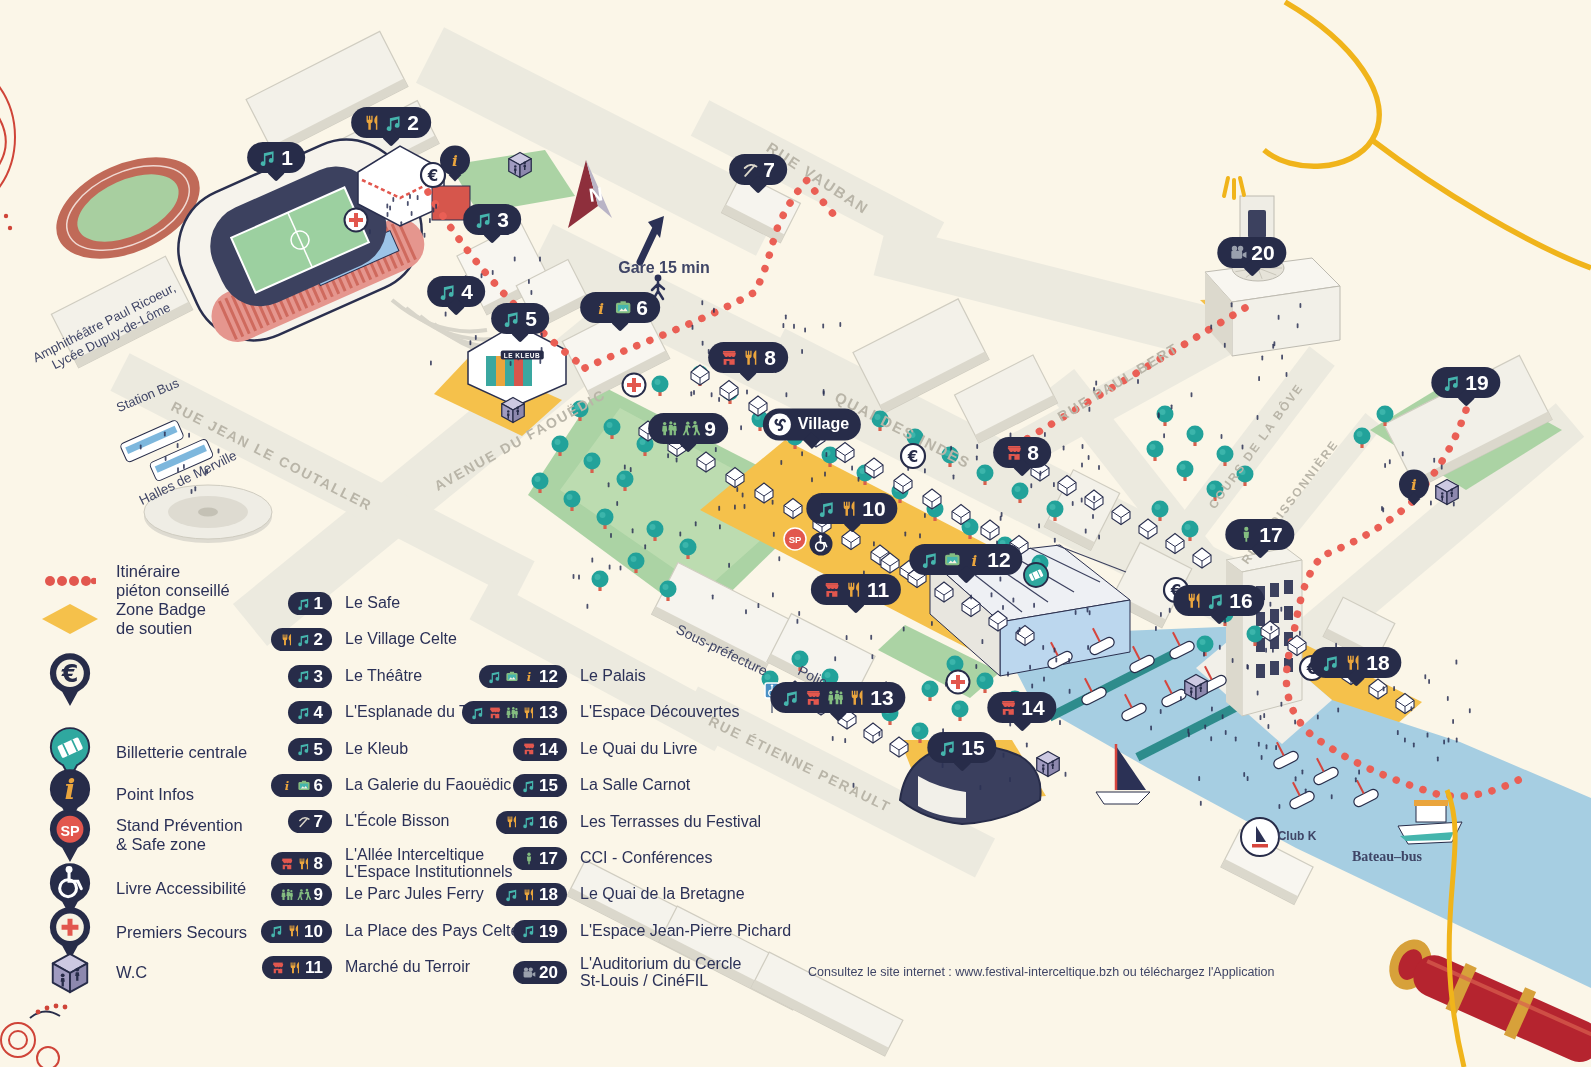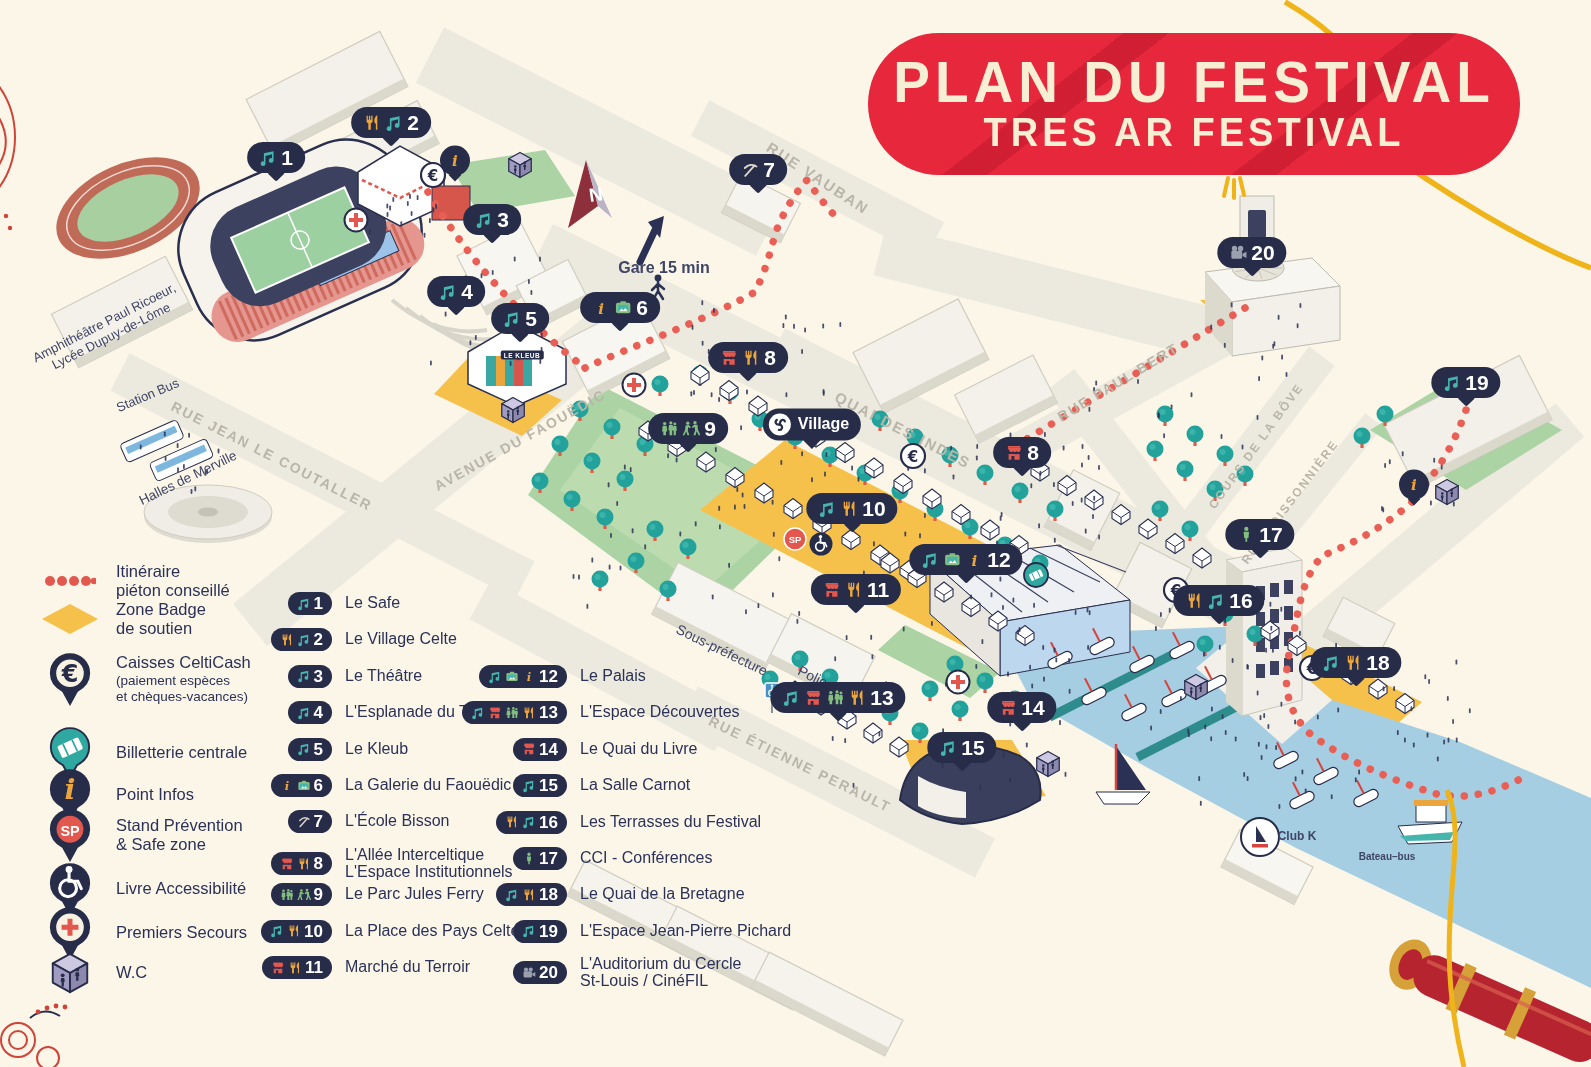--- a/index.html
+++ b/index.html
@@ -1150,41 +1150,37 @@
       <g fill="#cf4438">
         <circle cx="38" cy="1012" r="2.4"></circle>
         <circle cx="47" cy="1008" r="2.4"></circle>
         <circle cx="56" cy="1006" r="2.4"></circle>
         <circle cx="65" cy="1007" r="2.4"></circle>
         <circle cx="6" cy="216" r="2.2"></circle>
         <circle cx="10" cy="228" r="2.2"></circle>
       </g>
     </svg>
 
-  <div class="banner">
-    <div class="l1">PLAN DU FESTIVAL</div>
-    <div class="l2">TRES AR FESTIVAL</div>
-  </div>
 
   <div id="labels-layer">
       <div class="street" style="left: 818px; top: 178px; font-size: 15px; transform: translate(-50%, -50%) rotate(33deg);">RUE VAUBAN</div>
       <div class="street" style="left: 1118px; top: 382px; font-size: 14px; transform: translate(-50%, -50%) rotate(-31deg);">RUE PAUL BERT</div>
       <div class="street" style="left: 520px; top: 440px; font-size: 14px; transform: translate(-50%, -50%) rotate(-29deg);">AVENUE DU FAOUËDIC</div>
       <div class="street" style="left: 272px; top: 456px; font-size: 14px; transform: translate(-50%, -50%) rotate(27deg);">RUE JEAN LE COUTALLER</div>
       <div class="street" style="left: 903px; top: 430px; font-size: 15px; transform: translate(-50%, -50%) rotate(27deg);">QUAI DES INDES</div>
       <div class="street" style="left: 1256px; top: 446px; font-size: 12px; transform: translate(-50%, -50%) rotate(-54deg);">COURS DE LA BÔVE</div>
       <div class="street" style="left: 1290px; top: 502px; font-size: 12px; transform: translate(-50%, -50%) rotate(-53deg);">RUE POISSONNIÈRE</div>
       <div class="street" style="left: 800px; top: 764px; font-size: 14px; transform: translate(-50%, -50%) rotate(26deg);">RUE ÉTIENNE PERAULT</div>
       <div class="place" style="left: 108px; top: 330px; font-size: 13px; transform: translate(-50%, -50%) rotate(-27deg);">Amphithéâtre Paul Ricoeur,<br>Lycée Dupuy-de-Lôme</div>
       <div class="place" style="left: 148px; top: 396px; font-size: 13px; transform: translate(-50%, -50%) rotate(-23deg);">Station Bus</div>
       <div class="place" style="left: 188px; top: 478px; font-size: 13.5px; transform: translate(-50%, -50%) rotate(-26deg);">Halles de Merville</div>
       <div class="place" style="left: 722px; top: 650px; font-size: 14px; transform: translate(-50%, -50%) rotate(26deg);">Sous-préfecture</div>
       <div class="place" style="left: 816px; top: 678px; font-size: 14px; transform: translate(-50%, -50%) rotate(26deg);">Police</div>
       <div class="place bold" style="left: 1297px; top: 837px; font-size: 12px; transform: translate(-50%, -50%) rotate(0deg);">Club K</div>
-      <div class="place bold" style="left: 1387px; top: 857px; font-size: 10px; transform: translate(-50%, -50%) rotate(0deg);">Bateau–bus</div>
+      <div class="place bold" style="left: 1387px; top: 857px; font-size: 14px; transform: translate(-50%, -50%) rotate(0deg); font-family: Liberation Serif, serif;">Bateau–bus</div>
       <div class="place bold" style="left: 664px; top: 268px; font-size: 16px; transform: translate(-50%, -50%) rotate(0deg);">Gare 15 min</div>
       <div class="sign" style="left: 522px; top: 355px;">LE KLEUB</div>
     </div>
   <div id="markers-layer">
       <div class="marker" style="left: 276px; top: 160px;">
         <svg width="18" height="18" viewBox="0 0 16 16">
           <path fill="#45b5ad" d="M5.6 13a2.1 2.1 0 1 1-1.4-2V3.8l8.6-1.9v8.3a2.1 2.1 0 1 1-1.4-2V4.7L5.6 6.1z"></path>
         </svg>
         <span>1</span>
       </div>
@@ -1593,21 +1589,20 @@
         <div class="legend-tx">Zone Badge<br>de soutien</div>
       </div>
       <div class="legend-item" style="left: 38px; top: 652px;">
         <div class="legend-ic">
           <svg width="46" height="54" viewBox="0 0 24 28">
             <path d="M12 1a10 10 0 0 1 10 10c0 4.2-2.7 7.4-6.3 9.3L12 27l-3.7-6.7C4.7 18.4 2 15.2 2 11A10 10 0 0 1 12 1z" fill="#272c49" stroke="#272c49" stroke-width="1"></path>
             <circle cx="12" cy="11" r="7.2" fill="#f7f2e2"></circle>
             <text x="12" y="15.4" text-anchor="middle" font-size="12.5" font-weight="bold" fill="#272c49" font-family="DejaVu Sans,sans-serif">€</text>
           </svg>
         </div>
-        <div class="legend-tx">Caisses CeltiCash<div class="sub">(paiement espèces<br>et chèques-vacances)</div></div>
       </div>
       <div class="legend-item" style="left: 38px; top: 726px;">
         <div class="legend-ic">
           <svg width="46" height="54" viewBox="0 0 24 28">
             <path d="M12 1a10 10 0 0 1 10 10c0 4.2-2.7 7.4-6.3 9.3L12 27l-3.7-6.7C4.7 18.4 2 15.2 2 11A10 10 0 0 1 12 1z" fill="#2fa89f" stroke="#272c49" stroke-width="1"></path>
             <g transform="rotate(-25 12 11)">
               <rect x="6" y="7.8" width="12" height="6.8" rx="1" fill="#fff"></rect>
               <path d="M9.4 7.8v6.8M14.6 7.8v6.8" stroke="#2fa89f" stroke-width=".9"></path>
             </g>
           </svg>
@@ -2008,14 +2003,15 @@
               </g>
             </svg>
             <span>20</span>
           </span>
         </div>
         <span class="loc-label">L'Auditorium du Cercle<br>St-Louis / CinéFIL</span>
       </div>
     </div>
 
   <div class="footer">
+    <div>Consultez le site internet : www.festival-interceltique.bzh ou téléchargez l'Application</div>
   </div>
 </div>
 
 </body></html>

